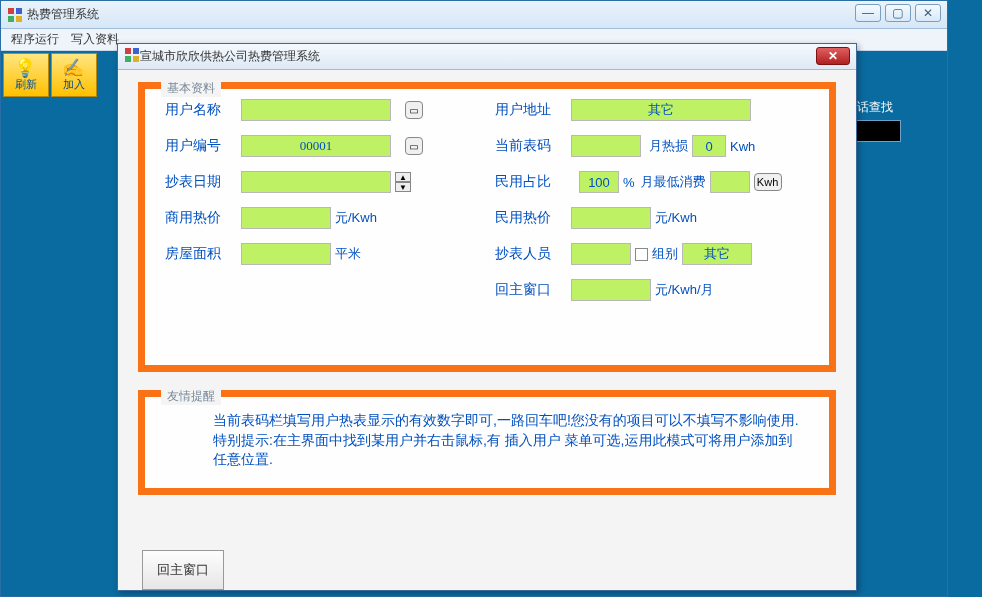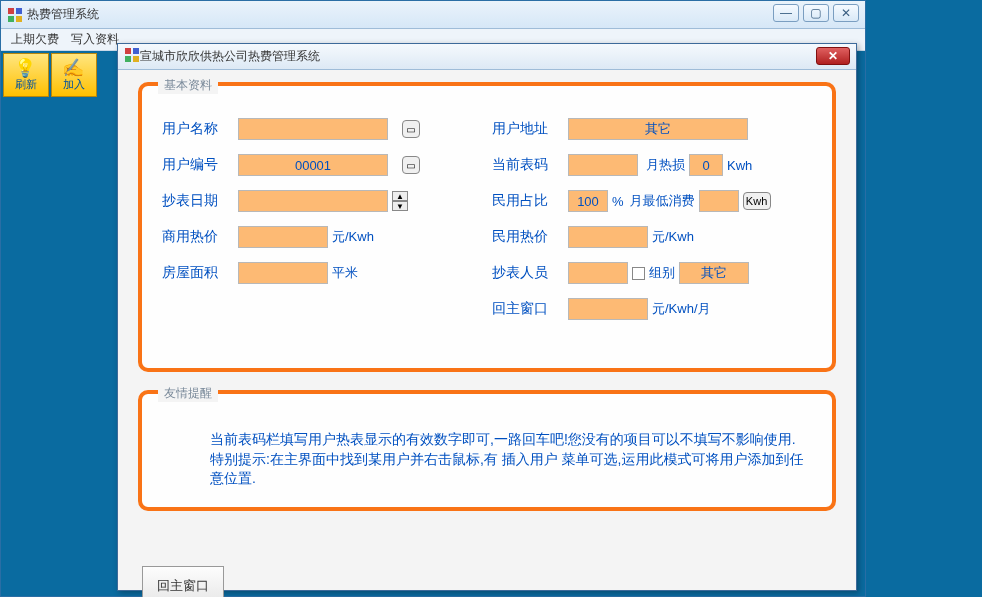--- a/index.html
+++ b/index.html
@@ -8,21 +8,21 @@
   font-size: 13px;
   background: #0a6ba0;
   width: 982px;
   height: 597px;
   overflow: hidden;
   position: relative;
 }
 
 .main-window {
   position: absolute;
-  left: 0; top: 0; width: 866px; height: 597px;
+  left: 0; top: 0; width: 948px; height: 597px;
   background: #fff;
   border: 1px solid #2a6ea5;
 }
 .main-titlebar {
   height: 28px;
   background: linear-gradient(#eaf3fb,#d6e7f7);
   border-bottom: 1px solid #9fbcd8;
   display: flex;
   align-items: center;
   padding-left: 6px;
@@ -122,40 +122,40 @@
   border:1px solid #801010;
   border-radius:3px;
   color:#fff; font-size:12px; font-weight:bold;
   display:flex; align-items:center; justify-content:center;
   cursor:pointer;
 }
 .dialog-body {
   padding: 12px 20px;
 }
 .group-box {
-  border:4px solid #f97316;
-  border-radius:10px;
-  padding: 32px 20px 14px 20px;
+  border:7px solid #f97316;
+  border-radius:0;
+  padding: 10px 20px 14px 20px;
   position:relative;
   background:#fefefe;
   margin-bottom: 18px;
 }
 .group-box .legend {
   position:absolute;
   top:-9px; left:16px;
   background:#f4f4f4;
   padding:0 6px;
   color:#7a8a9a;
   font-size:12px;
 }
 .lbl { color:#0050c0; font-size:14px; text-align:justify; }
 .inp {
   height:22px;
   border:1px solid #b8b8b8;
-  background:#fdba74;
+  background:#bef264;
   padding: 0 4px;
   font-size:13px;
   text-align:center;
   color:#0050c0;
 }
 .small-btn {
   width:18px; height:18px;
   border:1px solid #888;
   border-radius:4px;
   background:#f0f0f0;
@@ -210,21 +210,21 @@
     </span>
     <span class="title-text">热费管理系统</span>
     <div class="win-controls">
       <div class="win-btn">—</div>
       <div class="win-btn">▢</div>
       <div class="win-btn">✕</div>
     </div>
   </div>
 
   <div class="menubar">
-    <span>上期欠费</span>
+    <span>程序运行</span>
     <span>写入资料</span>
   </div>
 
   <div class="toolbar">
     <div class="tool-btn">
       <span class="tool-icon">💡</span>
       <span>刷新</span>
     </div>
     <div class="tool-btn">
       <span class="tool-icon">✍</span>
@@ -264,21 +264,21 @@
 
             <div class="flexrow">
               <span class="lbl" style="width:72px">用户名称</span>
               <input class="inp" style="width: 150px;" value="">
               <span style="width:6px"></span>
               <span class="small-btn">▭</span>
             </div>
 
             <div class="flexrow">
               <span class="lbl" style="width:72px">用户编号</span>
-              <input class="inp" style="width: 150px;" value="00001">
+              <input class="inp" style="width: 150px; font-family: Liberation Serif, serif;" value="00001">
               <span style="width:6px"></span>
               <span class="small-btn">▭</span>
             </div>
 
             <div class="flexrow">
               <span class="lbl" style="width:72px">抄表日期</span>
               <input class="inp" style="width: 150px;" value="">
               <div class="spinner">
                 <div>▲</div>
                 <div>▼</div>
@@ -310,21 +310,21 @@
             <div class="flexrow">
               <span class="lbl" style="width:72px">当前表码</span>
               <input class="inp" style="width: 70px;" value="">
               <span class="unit" style="margin-left:4px">月热损</span>
               <input class="inp" style="width: 34px;" value="0">
               <span class="unit">Kwh</span>
             </div>
 
             <div class="flexrow">
               <span class="lbl" style="width:72px">民用占比</span>
-              <input class="inp" style="width: 40px;" value="100">
+              <input class="inp" style="width: 40px; margin-left: 8px;" value="100">
               <span class="unit">%</span>
               <span class="unit" style="margin-left:2px">月最低消费</span>
               <input class="inp" style="width: 40px;">
               <span class="small-btn" style="width:28px;font-size:11px">Kwh</span>
             </div>
 
             <div class="flexrow">
               <span class="lbl" style="width:72px">民用热价</span>
               <input class="inp" style="width: 80px;" value="">
               <span class="unit">元/Kwh</span>

